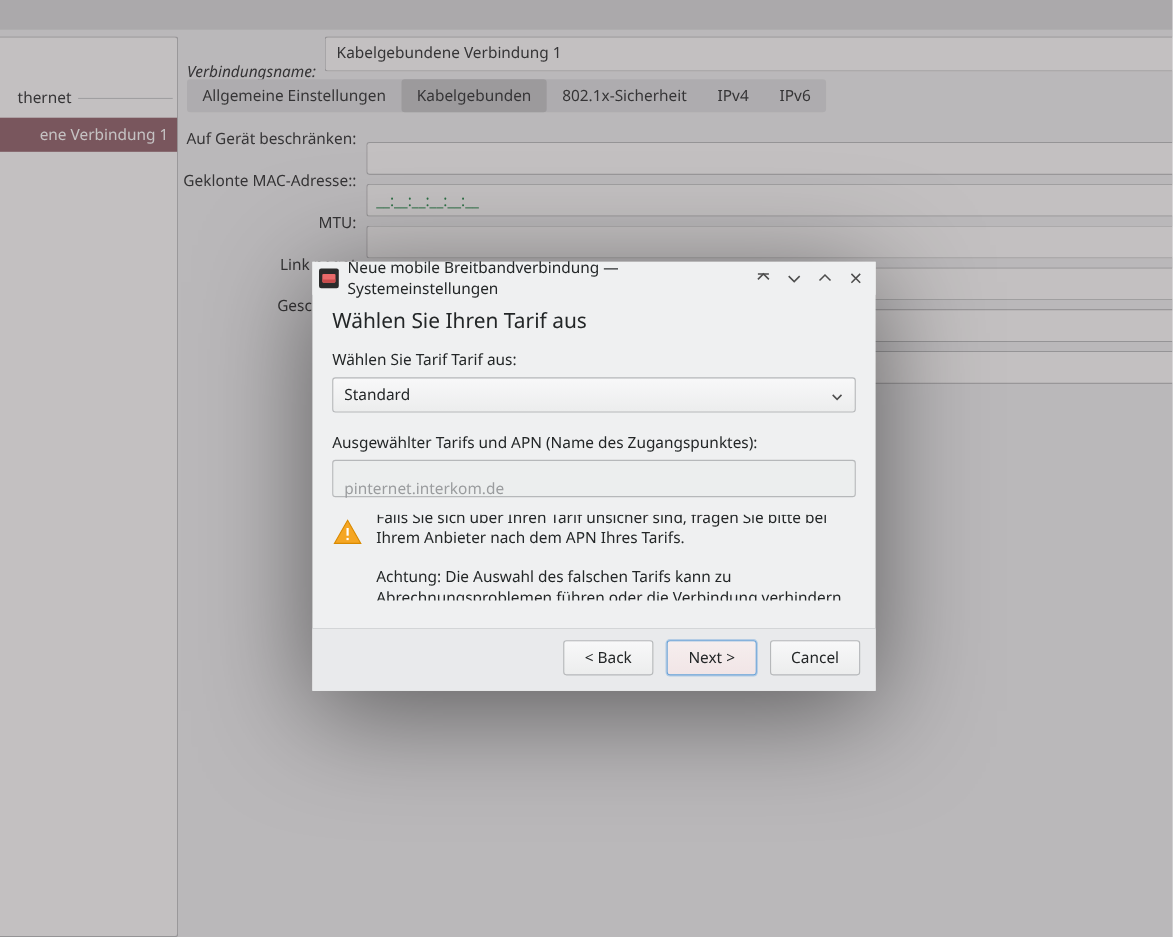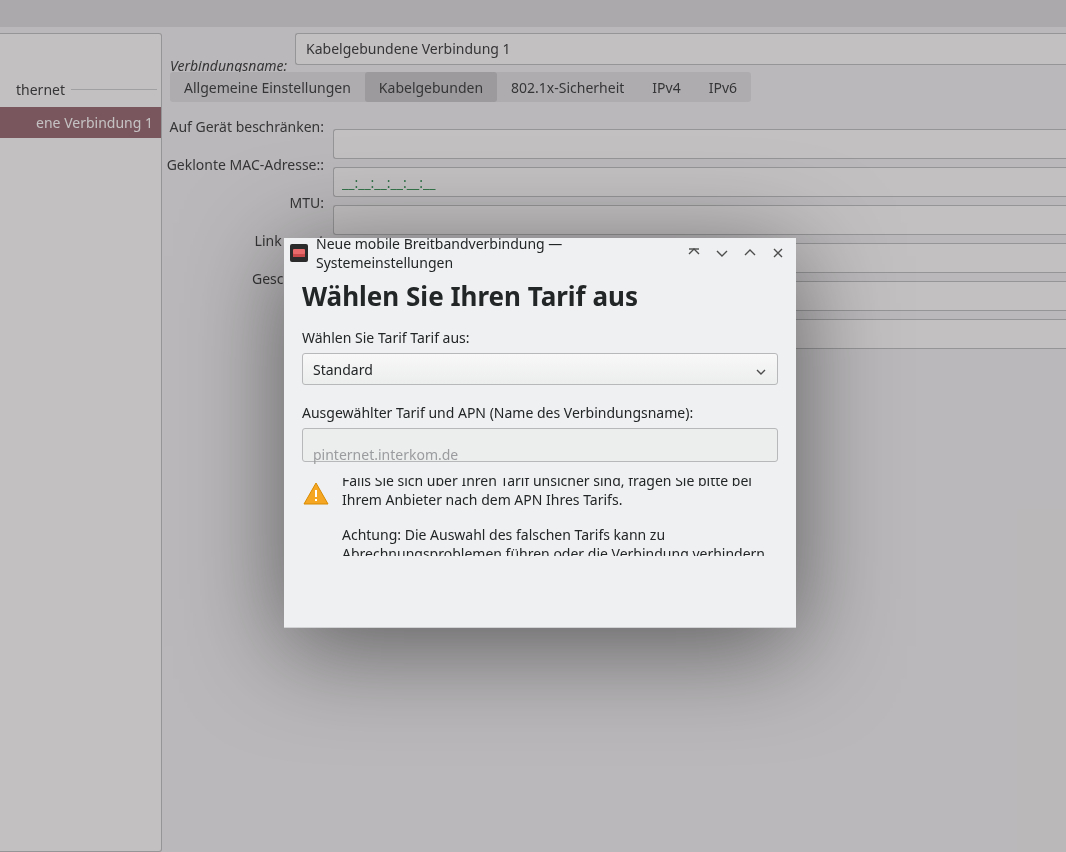--- a/index.html
+++ b/index.html
@@ -164,21 +164,21 @@
   }
   .titlebar svg { width: 14px; height: 14px; }
 
   .modal-body {
     padding: 6px 18px 10px 18px;
     flex: 1;
     overflow: hidden;
     display: flex; flex-direction: column;
   }
   .modal-body h2 {
-    font-size: 26px; font-weight: 700;
+    font-size: 19px; font-weight: 400;
     margin: 4px 0 14px 0;
   }
   .field-label { margin-bottom: 6px; }
   .combo {
     height: 32px;
     border: 1px solid #b6b8ba;
     border-radius: 3px;
     background: linear-gradient(#f8f8f9,#eceded);
     display: flex; align-items: center;
     padding: 0 10px;
@@ -340,35 +340,40 @@
       <div class="field-label">Wählen Sie Tarif Tarif aus:</div>
       <div class="combo">
         <span>Standard</span>
         <span class="chev">
           <svg viewBox="0 0 12 12">
               <path d="M2 4 L6 8 L10 4" fill="none" stroke="#4d4d4d" stroke-width="1.4"></path>
             </svg>
         </span>
       </div>
 
-      <div class="field-label">Ausgewählter Tarif und APN (Name des Verbindungsname):</div>
+      <div class="field-label">Ausgewählter Tarifs und APN (Name des Zugangspunktes):</div>
       <div class="textinput">pinternet.interkom.de</div>
 
       <div class="warnbox-clip">
         <div class="warnbox">
           <span class="warnicon">
             <svg viewBox="0 0 28 28">
               <path d="M14 3 L26 24 L2 24 Z" fill="#f5a623" stroke="#d98a00" stroke-width="1"></path>
               <rect x="13" y="10" width="2" height="7" fill="#fff"></rect>
               <rect x="13" y="19" width="2" height="2" fill="#fff"></rect>
             </svg>
           </span>
           <div class="warntext">
             <p>Falls Sie sich über Ihren Tarif unsicher sind, fragen Sie bitte bei Ihrem Anbieter nach dem APN Ihres Tarifs.</p>
             <p>Achtung: Die Auswahl des falschen Tarifs kann zu Abrechnungsproblemen führen oder die Verbindung verhindern.</p>
           </div>
         </div>
       </div>
     </div>
 
     <div class="modal-sep"></div>
+    <div class="modal-footer">
+      <div class="btn">&lt; Back</div>
+      <div class="btn blue">Next &gt;</div>
+      <div class="btn">Cancel</div>
+    </div>
   </div>
 </div>
 
 </body></html>

